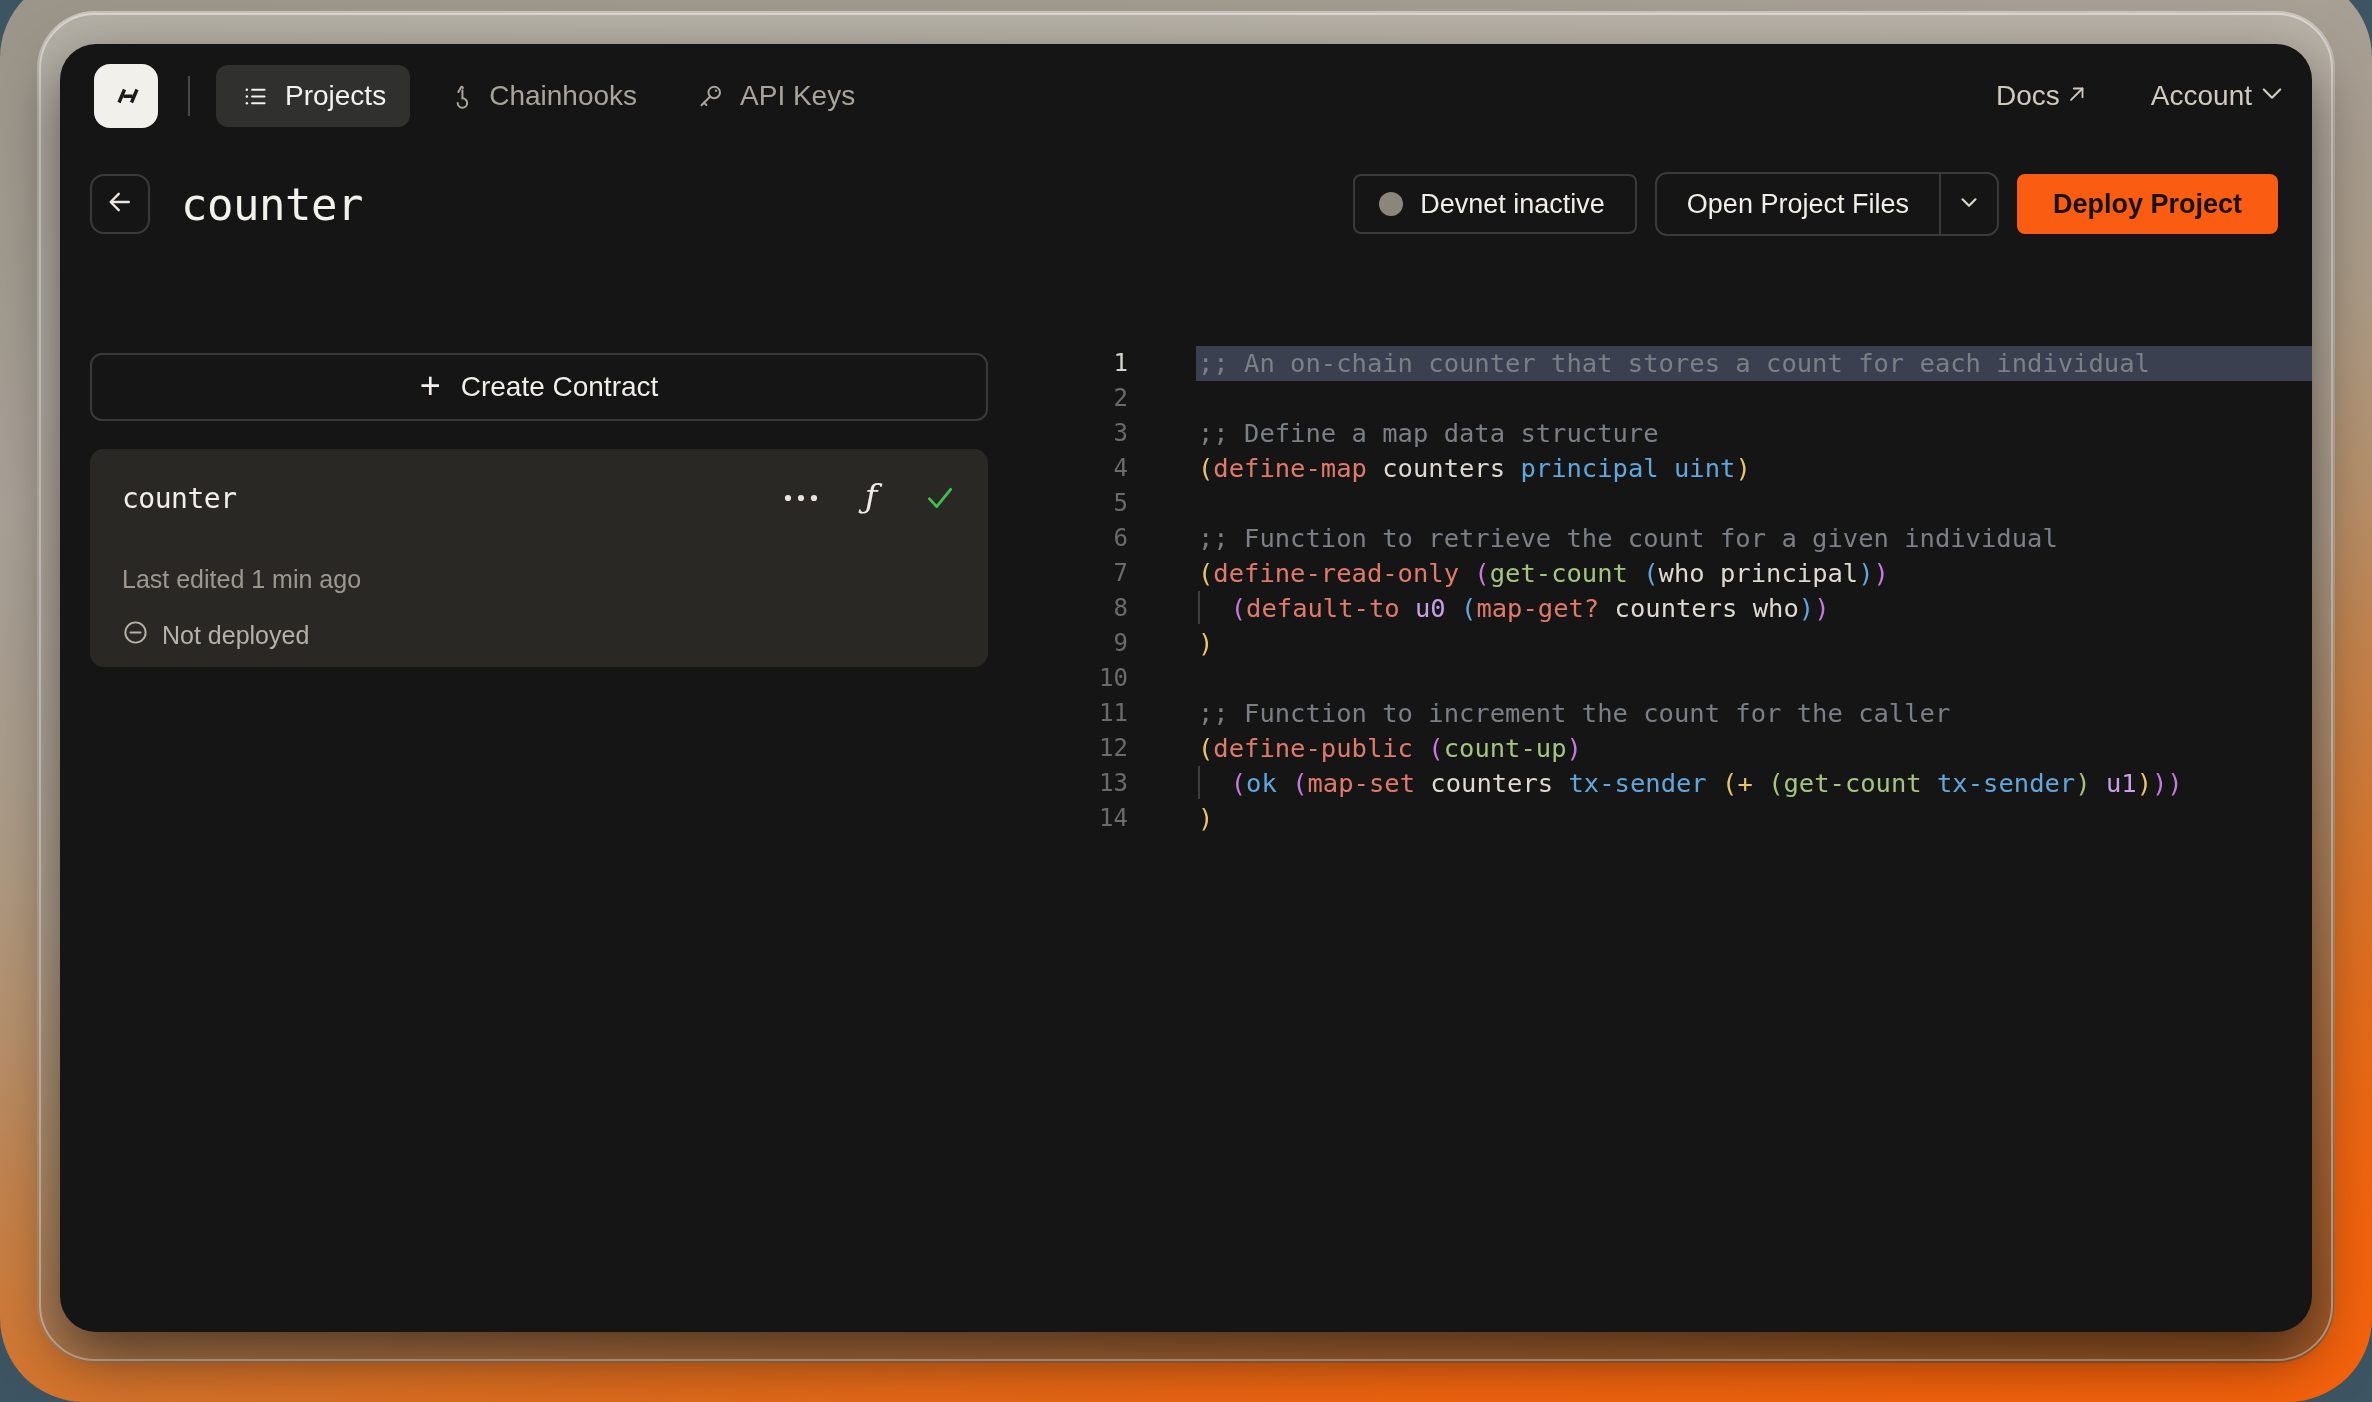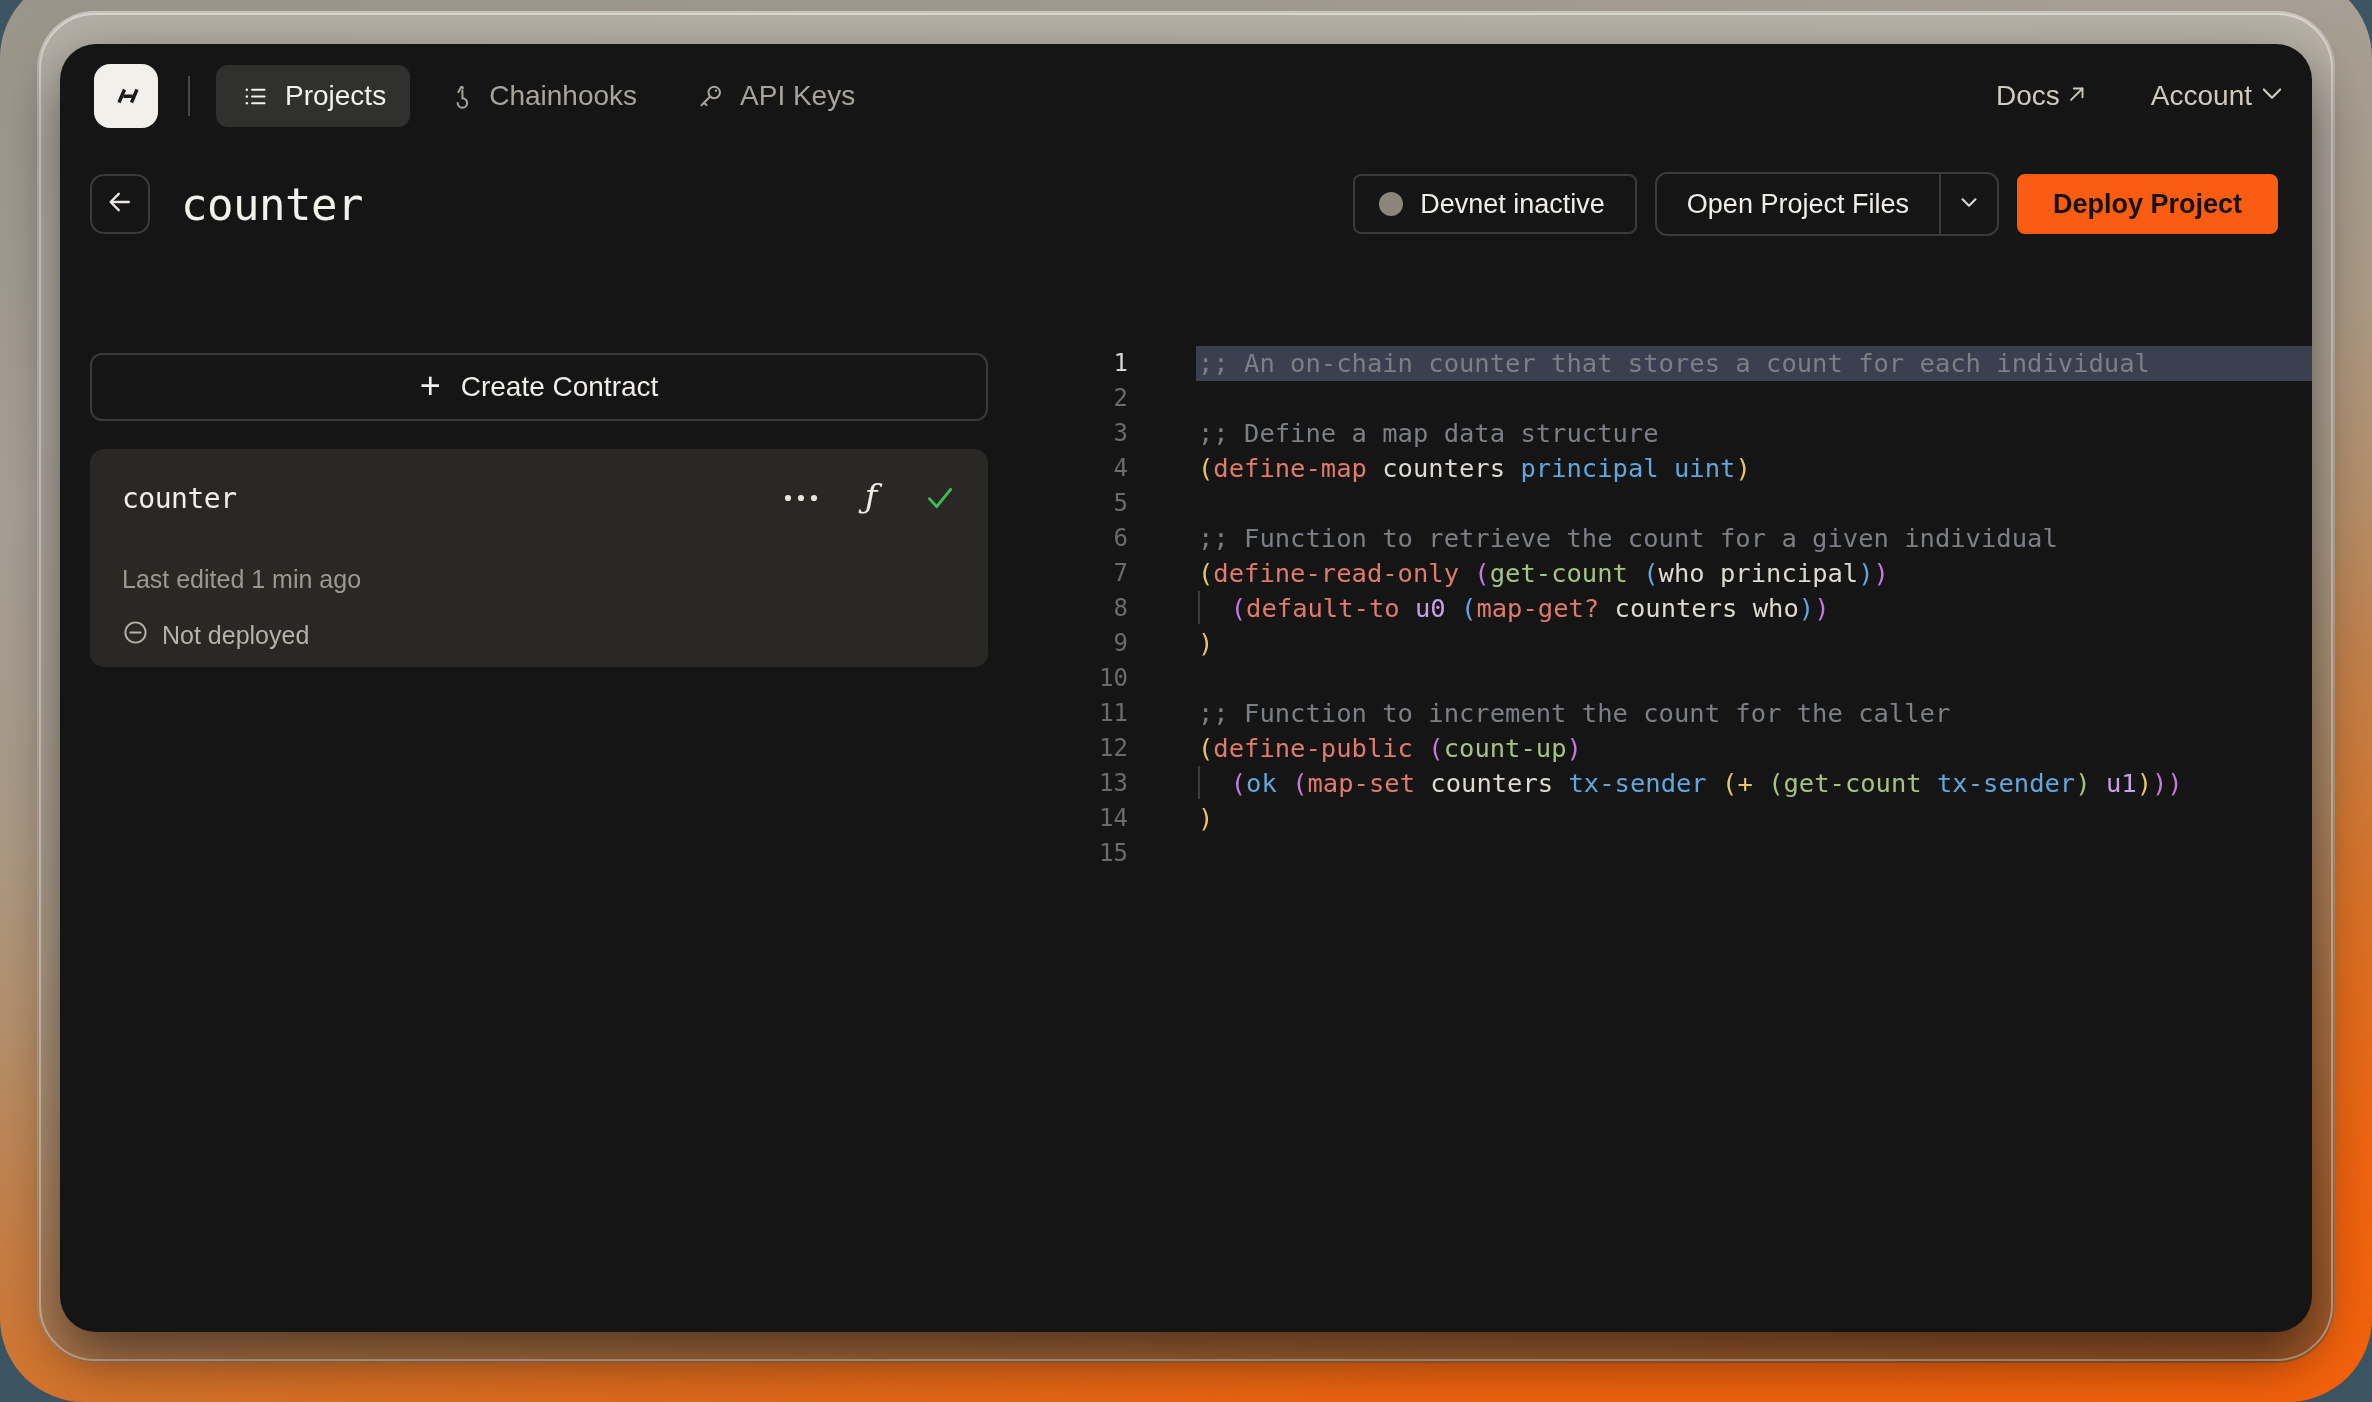--- a/index.html
+++ b/index.html
@@ -580,18 +580,17 @@
           <div class="code-line"><div class="ln">5</div><div class="code-text"></div></div>
           <div class="code-line"><div class="ln">6</div><div class="code-text"><span class="t-comment">;; Function to retrieve the count for a given individual</span></div></div>
           <div class="code-line"><div class="ln">7</div><div class="code-text"><span class="t-paren-y">(</span><span class="t-kw">define-read-only</span><span class="t-var"> </span><span class="t-paren-m">(</span><span class="t-fn">get-count</span><span class="t-var"> </span><span class="t-paren-b">(</span><span class="t-var">who principal</span><span class="t-paren-b">)</span><span class="t-paren-m">)</span></div></div>
           <div class="code-line"><div class="ln">8</div><div class="code-text"><span class="guide"></span><span class="t-var">  </span><span class="t-paren-m">(</span><span class="t-kw">default-to</span><span class="t-var"> </span><span class="t-num">u0</span><span class="t-var"> </span><span class="t-paren-b">(</span><span class="t-kw">map-get?</span><span class="t-var"> counters who</span><span class="t-paren-b">)</span><span class="t-paren-m">)</span></div></div>
           <div class="code-line"><div class="ln">9</div><div class="code-text"><span class="t-paren-y">)</span></div></div>
           <div class="code-line"><div class="ln">10</div><div class="code-text"></div></div>
           <div class="code-line"><div class="ln">11</div><div class="code-text"><span class="t-comment">;; Function to increment the count for the caller</span></div></div>
           <div class="code-line"><div class="ln">12</div><div class="code-text"><span class="t-paren-y">(</span><span class="t-kw">define-public</span><span class="t-var"> </span><span class="t-paren-m">(</span><span class="t-fn">count-up</span><span class="t-paren-m">)</span></div></div>
           <div class="code-line"><div class="ln">13</div><div class="code-text"><span class="guide"></span><span class="t-var">  </span><span class="t-paren-m">(</span><span class="t-blue">ok</span><span class="t-var"> </span><span class="t-paren-m">(</span><span class="t-kw">map-set</span><span class="t-var"> counters </span><span class="t-blue">tx-sender</span><span class="t-var"> </span><span class="t-paren-y">(</span><span class="t-paren-y">+</span><span class="t-var"> </span><span class="t-paren-g">(</span><span class="t-fn">get-count</span><span class="t-var"> </span><span class="t-blue">tx-sender</span><span class="t-paren-g">)</span><span class="t-var"> </span><span class="t-num">u1</span><span class="t-paren-y">)</span><span class="t-paren-m">)</span><span class="t-paren-m">)</span></div></div>
           <div class="code-line"><div class="ln">14</div><div class="code-text"><span class="t-paren-y">)</span></div></div>
-          <div class="code-line"><div class="ln">15</div><div class="code-text"></div></div>
         </div>
 
     </div>
   </div>
 </div>
 
 </body></html>

